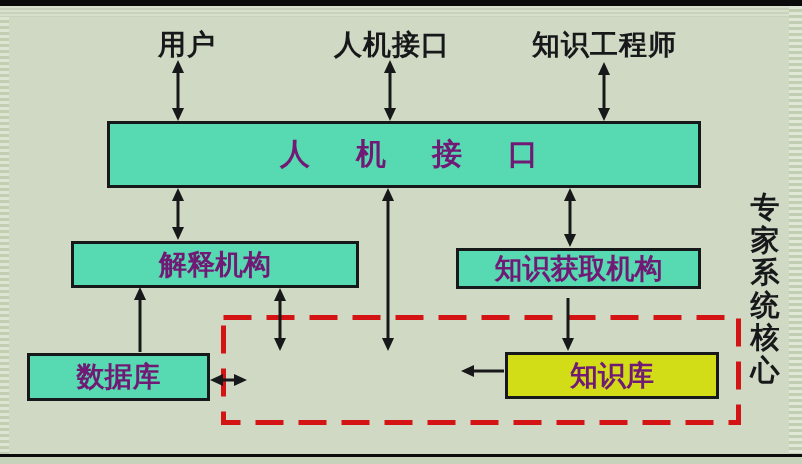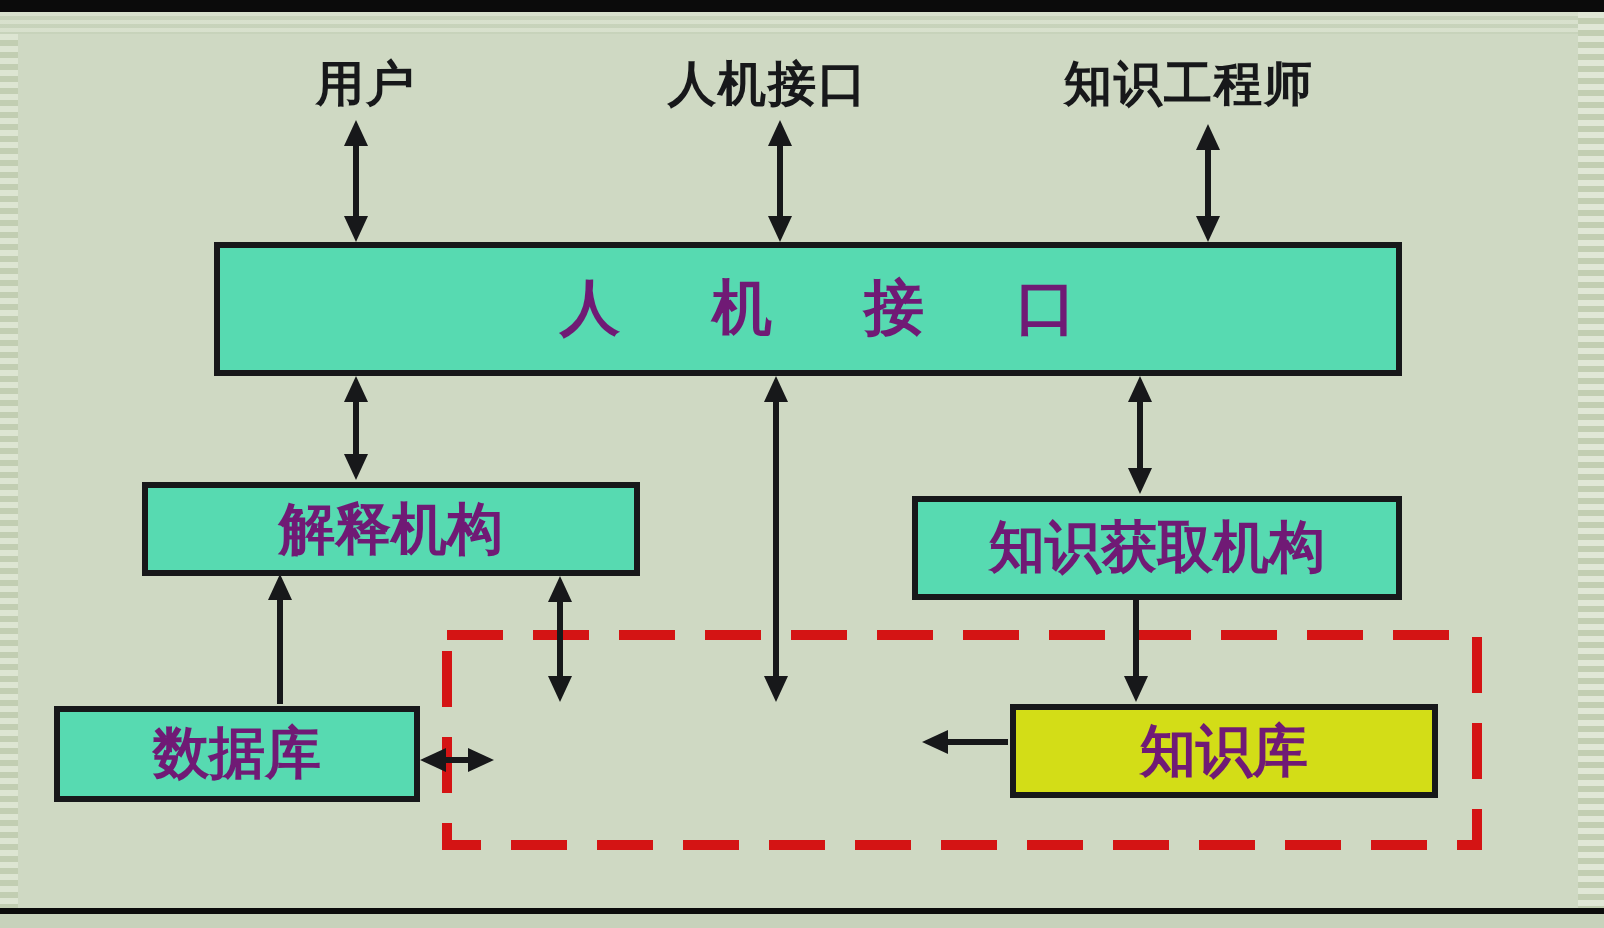--- a/index.html
+++ b/index.html
@@ -16,34 +16,34 @@
   .frame-top-stripes{position:absolute;left:0;top:6px;width:802px;height:11px;
     background:repeating-linear-gradient(180deg,#dbe3d0 0 2px,#c5d1b8 2px 4px);opacity:.75;}
   .frame-left-stripes{position:absolute;left:0;top:17px;width:9px;height:437px;
     background:repeating-linear-gradient(180deg,#dde5d2 0 3px,#c2ceb2 3px 6px);}
   .frame-right-stripes{position:absolute;left:789px;top:6px;width:13px;height:448px;
     background:repeating-linear-gradient(180deg,#e0e7d6 0 3px,#c2ceb2 3px 6px);}
   .frame-bottom-line{position:absolute;left:0;top:454px;width:802px;height:3px;background:var(--color-frame_bar,#0b0b0b);}
   .frame-bottom-strip{position:absolute;left:0;top:457px;width:802px;height:7px;background:#c7d2bb;}
 
   
-  .actor{position:absolute;top:26px;font-size:24px;font-weight:bold;color:#17181a;letter-spacing:1px;white-space:nowrap;font-family:Liberation Serif, serif;}
+  .actor{position:absolute;top:26px;font-size:28px;font-weight:bold;color:#17181a;letter-spacing:1px;white-space:nowrap;font-family:Liberation Serif, serif;}
   #actor-user{left:158px;}
   #actor-domain-expert{left:334px;}
   #actor-knowledge-engineer{left:532px;}
 
   
   .dbox{position:absolute;box-sizing:border-box;border:3px solid #17181a;
     display:flex;align-items:center;justify-content:center;
     font-size:28px;font-weight:bold;color:#701a75;white-space:nowrap;}
   .cyan{background:var(--color-box_cyan,#57dab1);}
   .yellow{background:var(--color-box_yellow,#d3dd17);}
   #box-hmi{left:107px;top:121px;width:594px;height:67px;font-size:30px;letter-spacing:46px;padding-left:56px;}
-  #box-explanation{left:71px;top:241px;width:249px;height:47px;}
-  #box-acquisition{left:456px;top:248px;width:245px;height:52px;}
+  #box-explanation{left:71px;top:241px;width:288px;height:47px;}
+  #box-acquisition{left:456px;top:248px;width:245px;height:41px;}
   #box-database{left:27px;top:353px;width:183px;height:48px;}
   #box-inference{left:248px;top:352px;width:213px;height:47px;}
   #box-kbase{left:505px;top:352px;width:214px;height:47px;}
 
   
   #core-label{position:absolute;left:746px;top:191px;width:38px;
     font-size:29px;font-weight:bold;color:#17181a;
     line-height:32.5px;word-break:break-all;text-align:center;}
 
   
@@ -138,13 +138,14 @@
   <div class="actor" id="actor-user">用户</div>
   <div class="actor" id="actor-domain-expert">人机接口</div>
   <div class="actor" id="actor-knowledge-engineer">知识工程师</div>
 
   <div class="dbox cyan" id="box-hmi">人机接口</div>
   <div class="dbox cyan" id="box-explanation">解释机构</div>
   <div class="dbox cyan" id="box-acquisition">知识获取机构</div>
   <div class="dbox cyan" id="box-database">数据库</div>
   <div class="dbox yellow" id="box-kbase">知识库</div>
 
+  <div id="core-label">专家系统核心</div>
 </div>
 
 </body></html>

